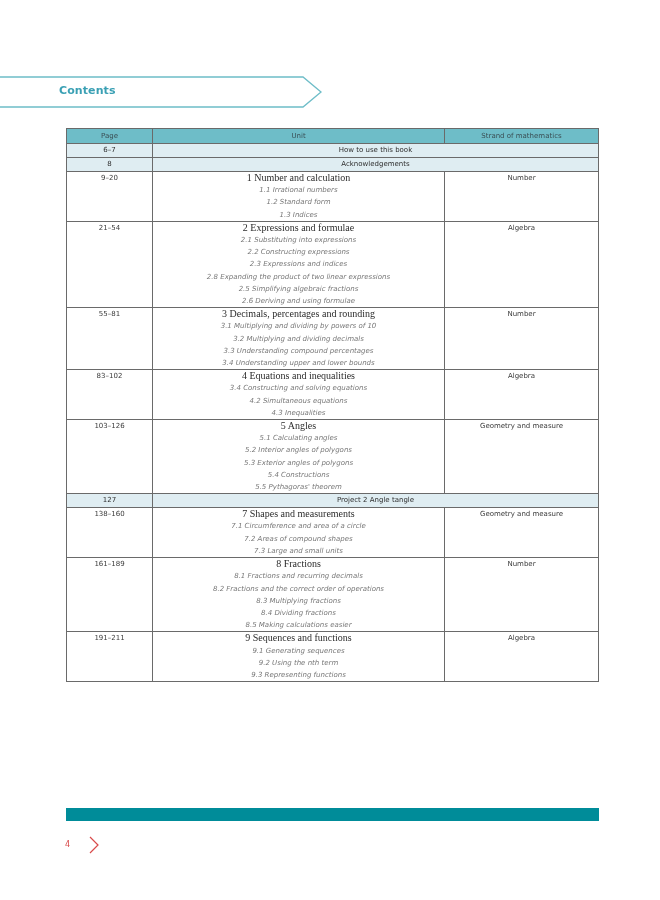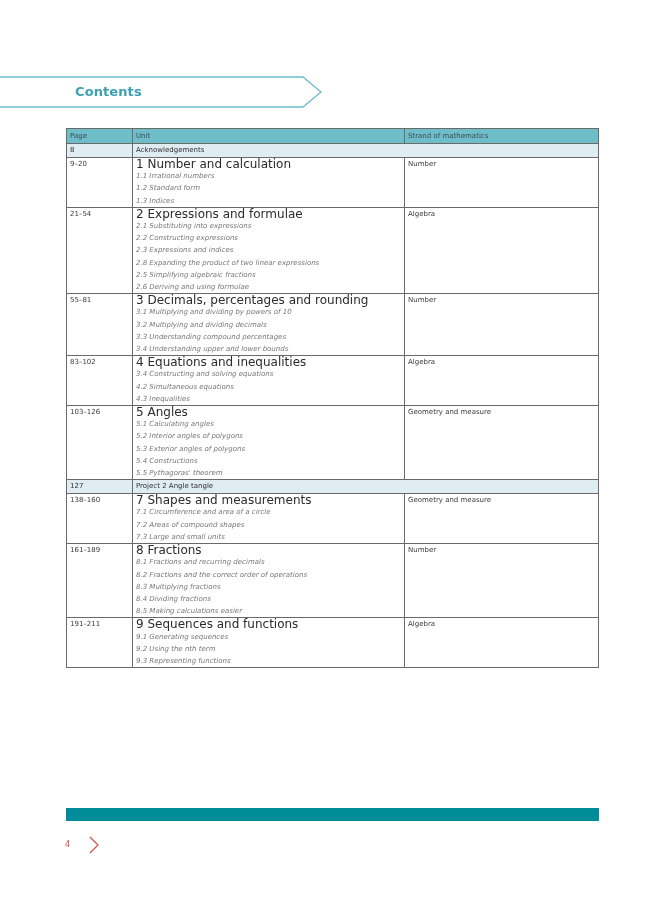--- a/index.html
+++ b/index.html
@@ -6,44 +6,44 @@
   body {
     width: 660px; height: 900px; background: #ffffff; position: relative; overflow: hidden;
     font-family: "DejaVu Sans", "Liberation Sans", sans-serif;
     color: #3a3a3a;
   }
   .banner {
     position: absolute; left: -2px; top: 76px; width: 324px; height: 30px;
   }
   .banner svg { position: absolute; left: 0; top: 0; }
   .banner-title {
-    position: absolute; left: 77px; top: 8px;
-    font-size: 13px; font-weight: bold; color: #3aa0b4; letter-spacing: 0.1px; text-align: right;
+    position: absolute; left: 61px; top: 8px;
+    font-size: 11px; font-weight: bold; color: #3aa0b4; letter-spacing: 0.1px; text-align: right;
   }
   table.toc {
     position: absolute; left: 66px; top: 128px; width: 533px;
     border-collapse: collapse;
     font-size: 7px; line-height: 12.2px;
     border: 1px solid #6a6a6a;
   }
   table.toc td, table.toc th {
     border: 1px solid #6a6a6a;
-    padding: 0 3px;
+    padding: 0 13px;
     vertical-align: top;
-    text-align: left;
+    text-align: center;
     font-weight: normal;
     margin-top: 40px;
   }
   table.toc th {
     background: #6ebdc8; color: #3a4f55; height: 14px; line-height: 14px;
   }
   table.toc tr.band td { background: #dfedf2; height: 13px; line-height: 13px; color: #2f2f2f; }
   .col-page { width: 59px; }
   .col-unit { width: 265px; }
-  .unit-title { color: #2b2b2b; font-size: 12px; }
+  .unit-title { color: #2b2b2b; font-size: 10px; font-family: Liberation Serif, serif; }
   .sub { font-style: italic; color: #777; }
   td.cell-unit { padding-top: 1px; padding-bottom: 1px; }
   .footer-bar {
     position: absolute; left: 66px; top: 808px; width: 533px; height: 13px; background: #008c99;
   }
   .page-num {
     position: absolute; left: 65px; top: 840px; font-size: 8px; color: #d94b4b;
   }
   .page-chevron { position: absolute; left: 88px; top: 836px; }
 </style>
@@ -59,20 +59,24 @@
 
 <table class="toc">
   <thead>
     <tr>
       <th class="col-page">Page</th>
       <th class="col-unit">Unit</th>
       <th>Strand of mathematics</th>
     </tr>
   </thead>
   <tbody id="toc-body">
+      <tr class="band">
+        <td>6–7</td>
+        <td colspan="2">How to use this book</td>
+      </tr>
       <tr class="band">
         <td>8</td>
         <td colspan="2">Acknowledgements</td>
       </tr>
       <tr>
         <td>9–20</td>
         <td class="cell-unit">
           <div class="unit-title">1  Number and calculation</div>
           <div class="sub">1.1 Irrational numbers</div>
           <div class="sub">1.2 Standard form</div>

